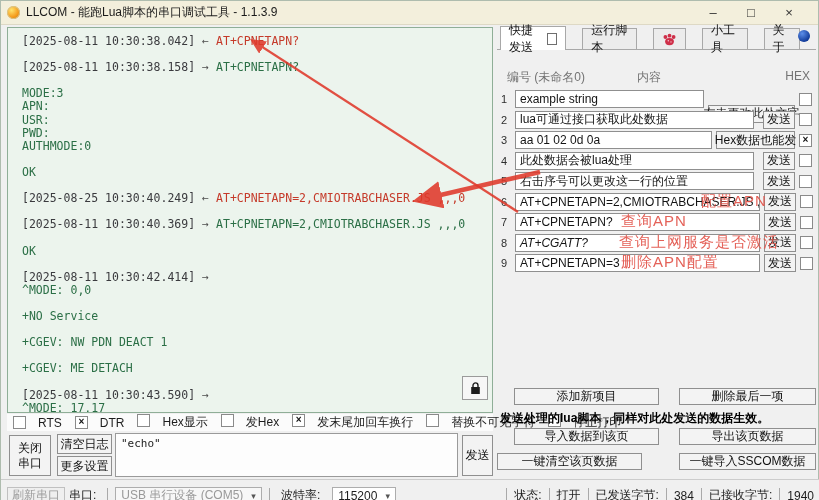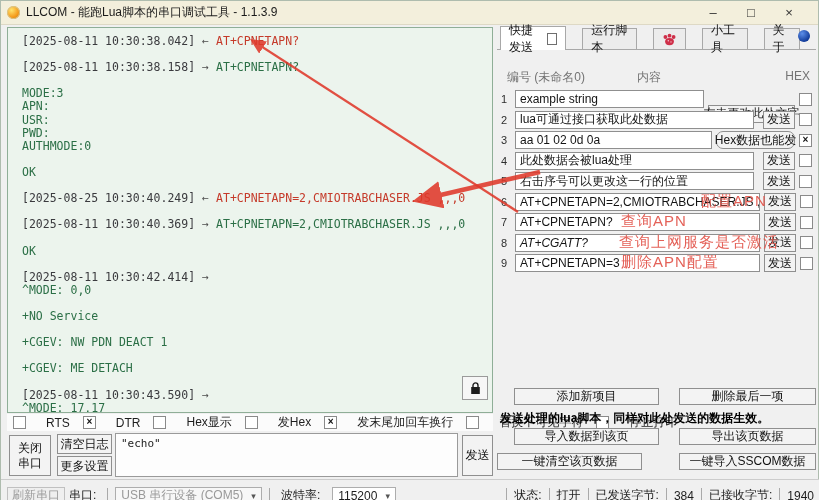--- a/index.html
+++ b/index.html
@@ -25,21 +25,21 @@
   .dir{color:#4c4c4c;margin:0 7px}
   .sent{color:#c53a2a}
   .recv{color:#2b6f46}
   .lock-btn{position:absolute;left:461px;top:375px;width:24px;height:22px;background:#f6f6f6;
             border:1px solid #9a9a9a;display:flex;align-items:center;justify-content:center}
 
   
   .chk-row{position:absolute;left:6px;top:413px;width:486px;height:17px;background:#fbfbfb;
            display:flex;align-items:center;gap:13px;padding-left:6px;box-sizing:border-box;
            font-size:12px;color:#1d1d1d;white-space:nowrap}
-  .chk{display:flex;align-items:center;gap:20px}
+  .chk{display:flex;gap:12px}
   .box{width:11px;height:11px;border:1px solid #8a8a8a;background:#fff;font-size:10px;line-height:10px;
        text-align:center;color:#111;font-weight:bold;flex:none}
 
   
   .btn{background:#f3f3f3;border:1px solid #8f8f8f;font-size:12px;color:#111;box-sizing:border-box;
        display:flex;align-items:center;justify-content:center;cursor:default;white-space:nowrap}
   #close-port{position:absolute;left:8px;top:434px;width:42px;height:41px;flex-direction:column;line-height:15px}
   #clear-log{position:absolute;left:56px;top:433px;width:55px;height:20px}
   #more-settings{position:absolute;left:56px;top:455px;width:55px;height:20px}
   #send-input{position:absolute;left:114px;top:432px;width:343px;height:44px;background:#fdfdfd;
@@ -260,21 +260,21 @@
         </div>
         <div class="q-row">
           <span class="q-num">2</span>
           <div class="q-input" style="width: 239px;">lua可通过接口获取此处数据</div>
           <div class="btn q-btn" style="width: 32px;">发送</div>
           <span class="box q-chk"></span>
         </div>
         <div class="q-row">
           <span class="q-num">3</span>
           <div class="q-input" style="width: 197px;">aa 01 02 0d 0a</div>
-          <div class="btn q-btn" style="width: 79px; border-radius: 7px;">Hex数据也能发</div>
+          <div class="btn q-btn" style="width: 79px;">Hex数据也能发</div>
           <span class="box q-chk">×</span>
         </div>
         <div class="q-row">
           <span class="q-num">4</span>
           <div class="q-input" style="width: 239px;">此处数据会被lua处理</div>
           <div class="btn q-btn" style="width: 32px;">发送</div>
           <span class="box q-chk"></span>
         </div>
         <div class="q-row">
           <span class="q-num">5</span>

